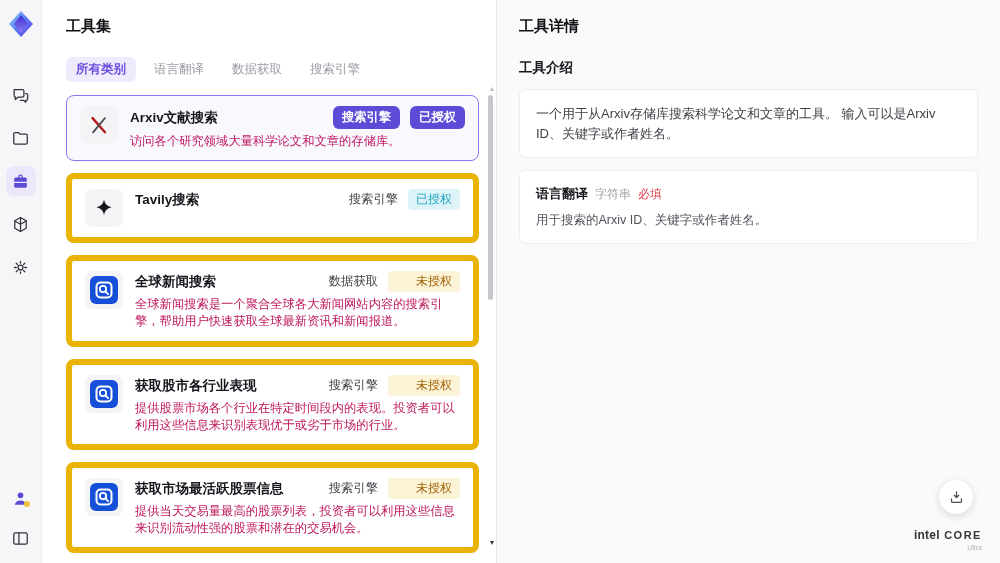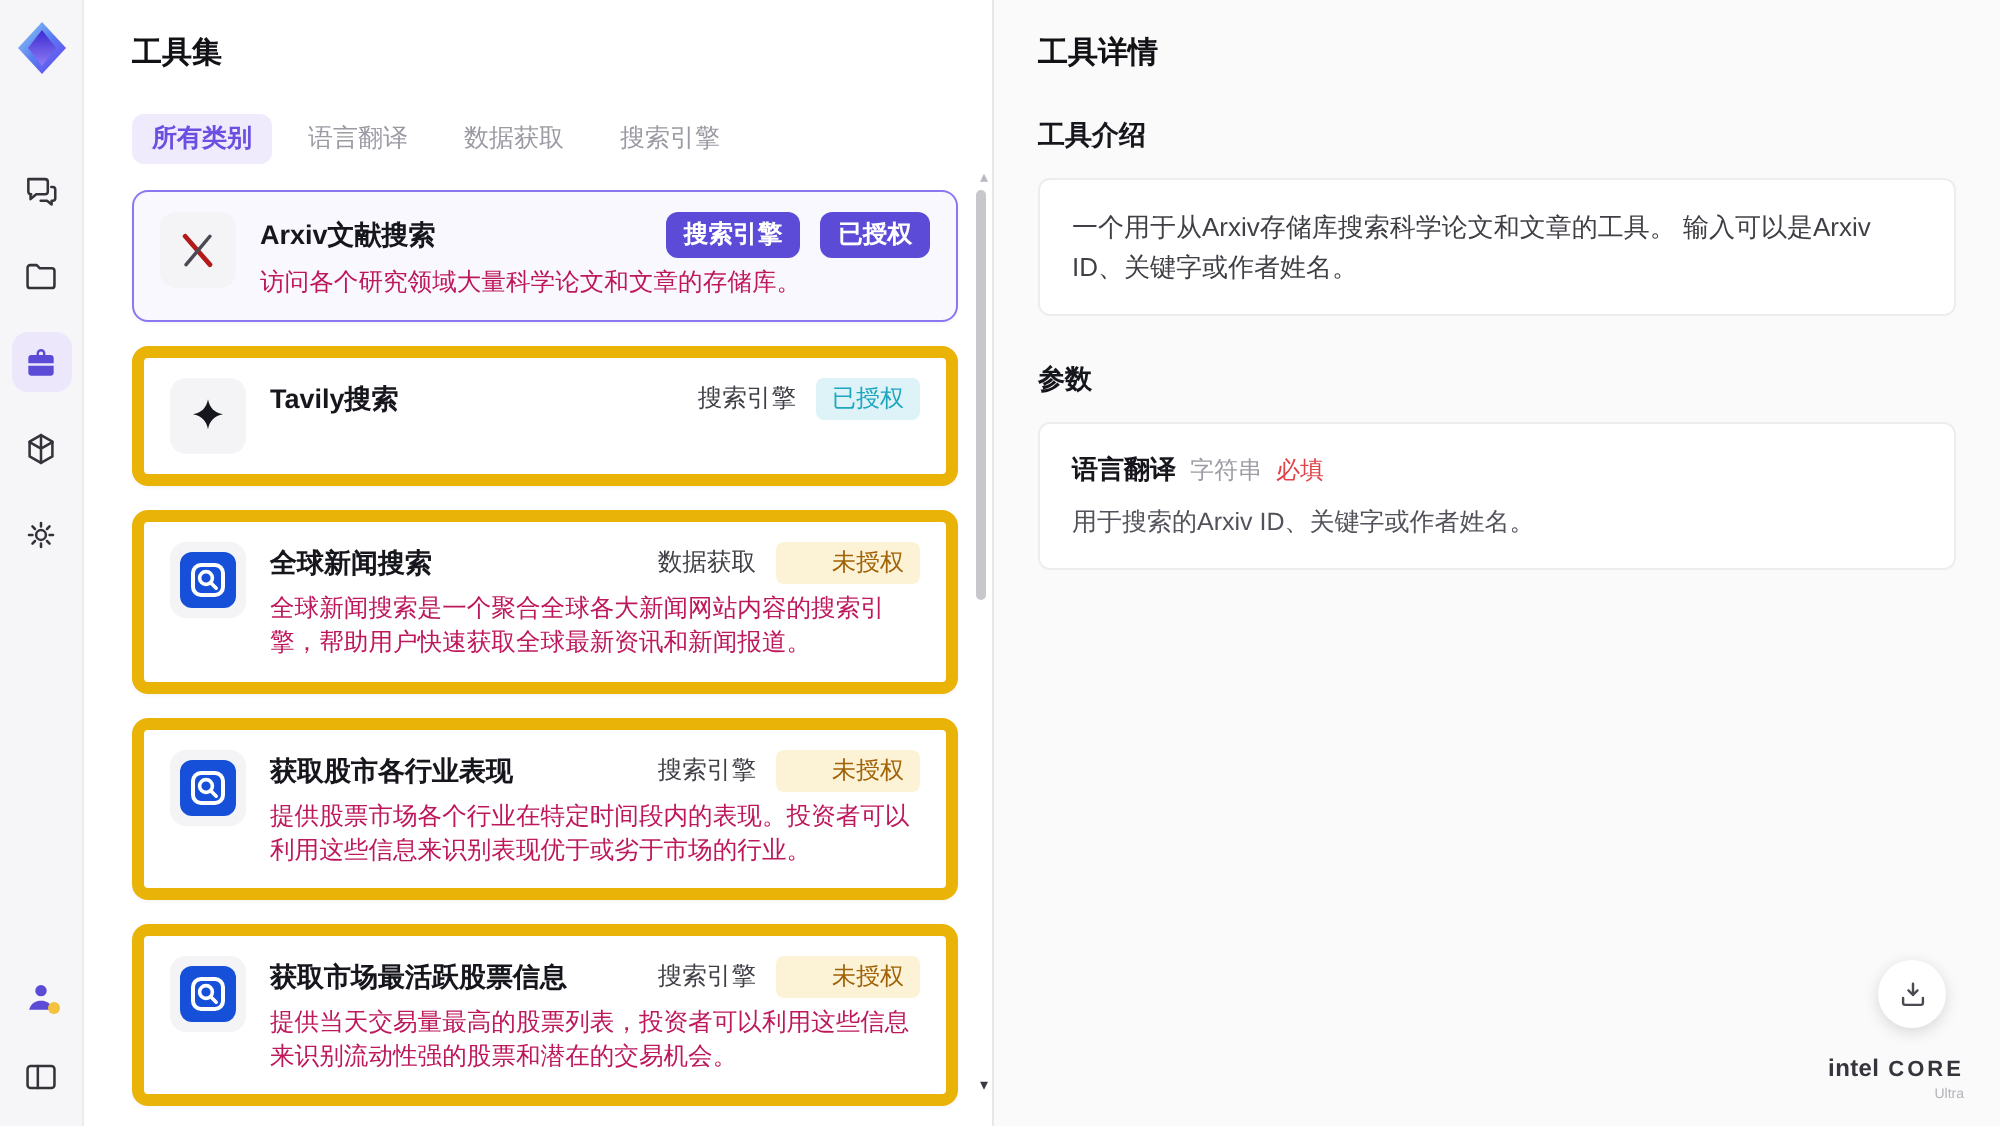--- a/index.html
+++ b/index.html
@@ -283,21 +283,20 @@
   </section>
 
   <section class="detail-panel">
     <h1 class="panel-title">工具详情</h1>
 
     <h2 class="section-h">工具介绍</h2>
     <div class="info-card">
       <p class="intro-text">一个用于从Arxiv存储库搜索科学论文和文章的工具。 输入可以是Arxiv ID、关键字或作者姓名。</p>
     </div>
 
-    <h2 class="section-h">参数</h2>
     <div class="info-card">
       <div class="param-head">
         <span class="param-name">语言翻译</span>
         <span class="param-type">字符串</span>
         <span class="param-required">必填</span>
       </div>
       <p class="param-desc">用于搜索的Arxiv ID、关键字或作者姓名。</p>
     </div>
 
     <button class="fab">

